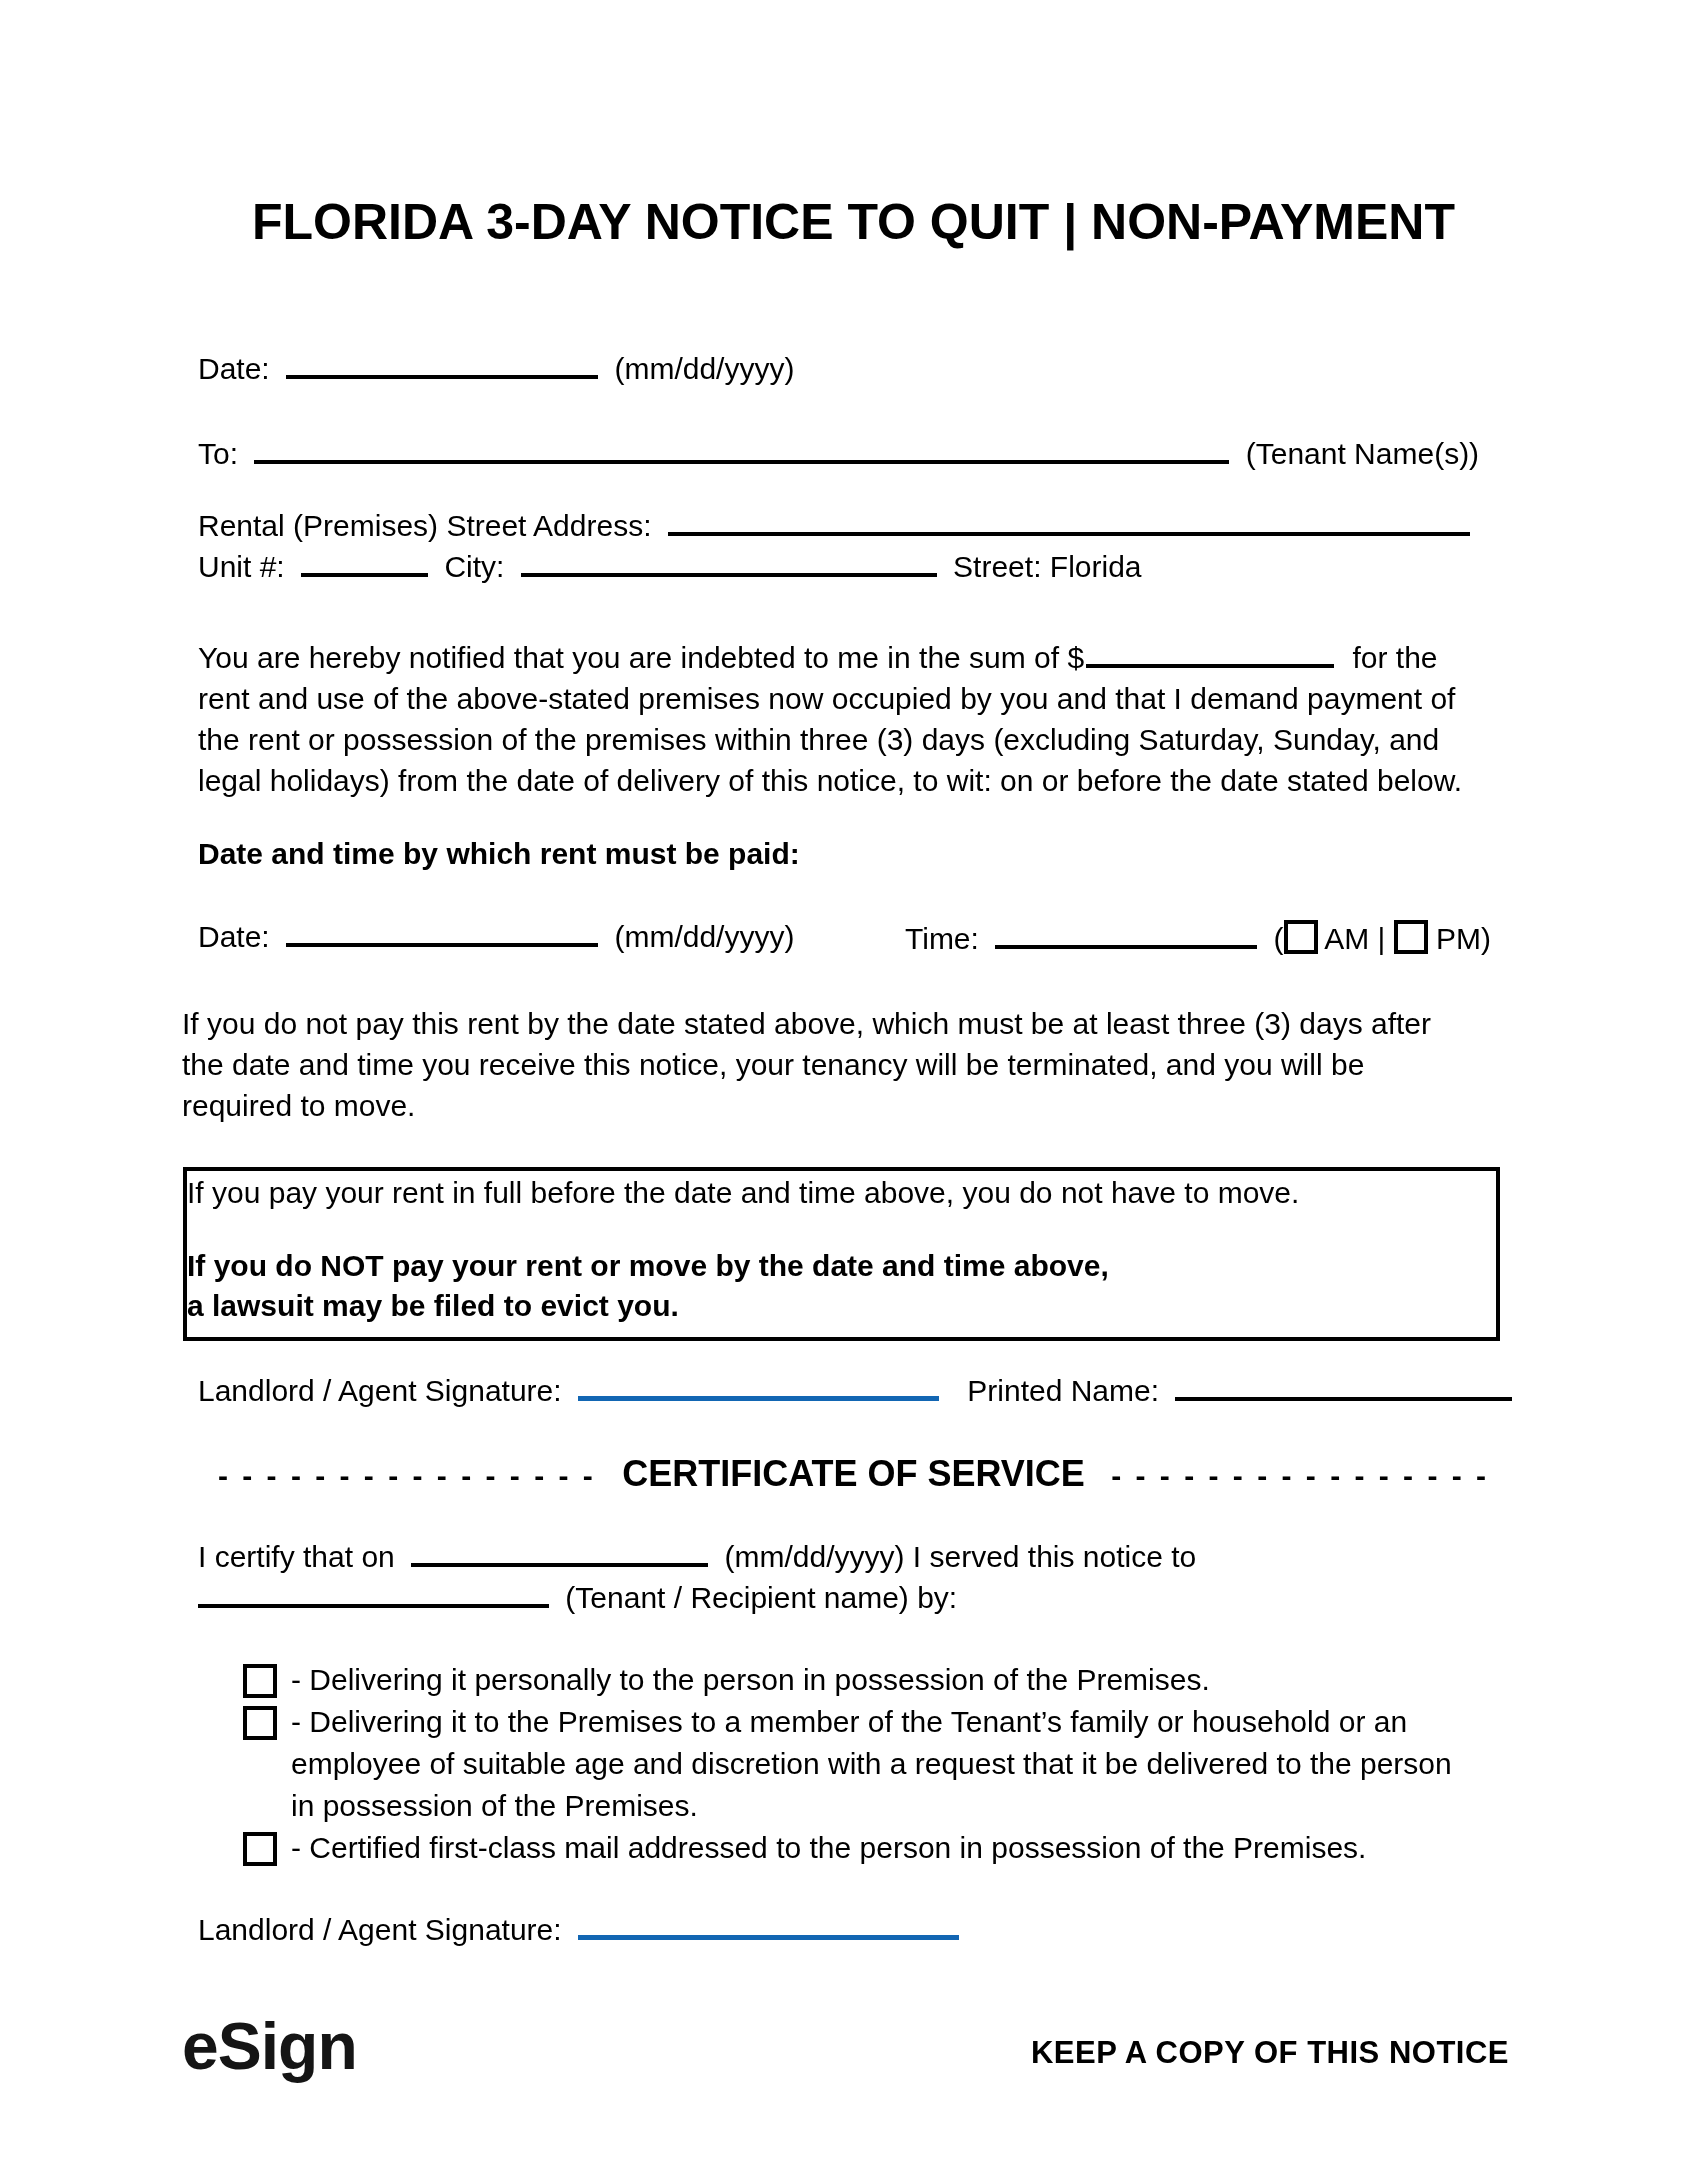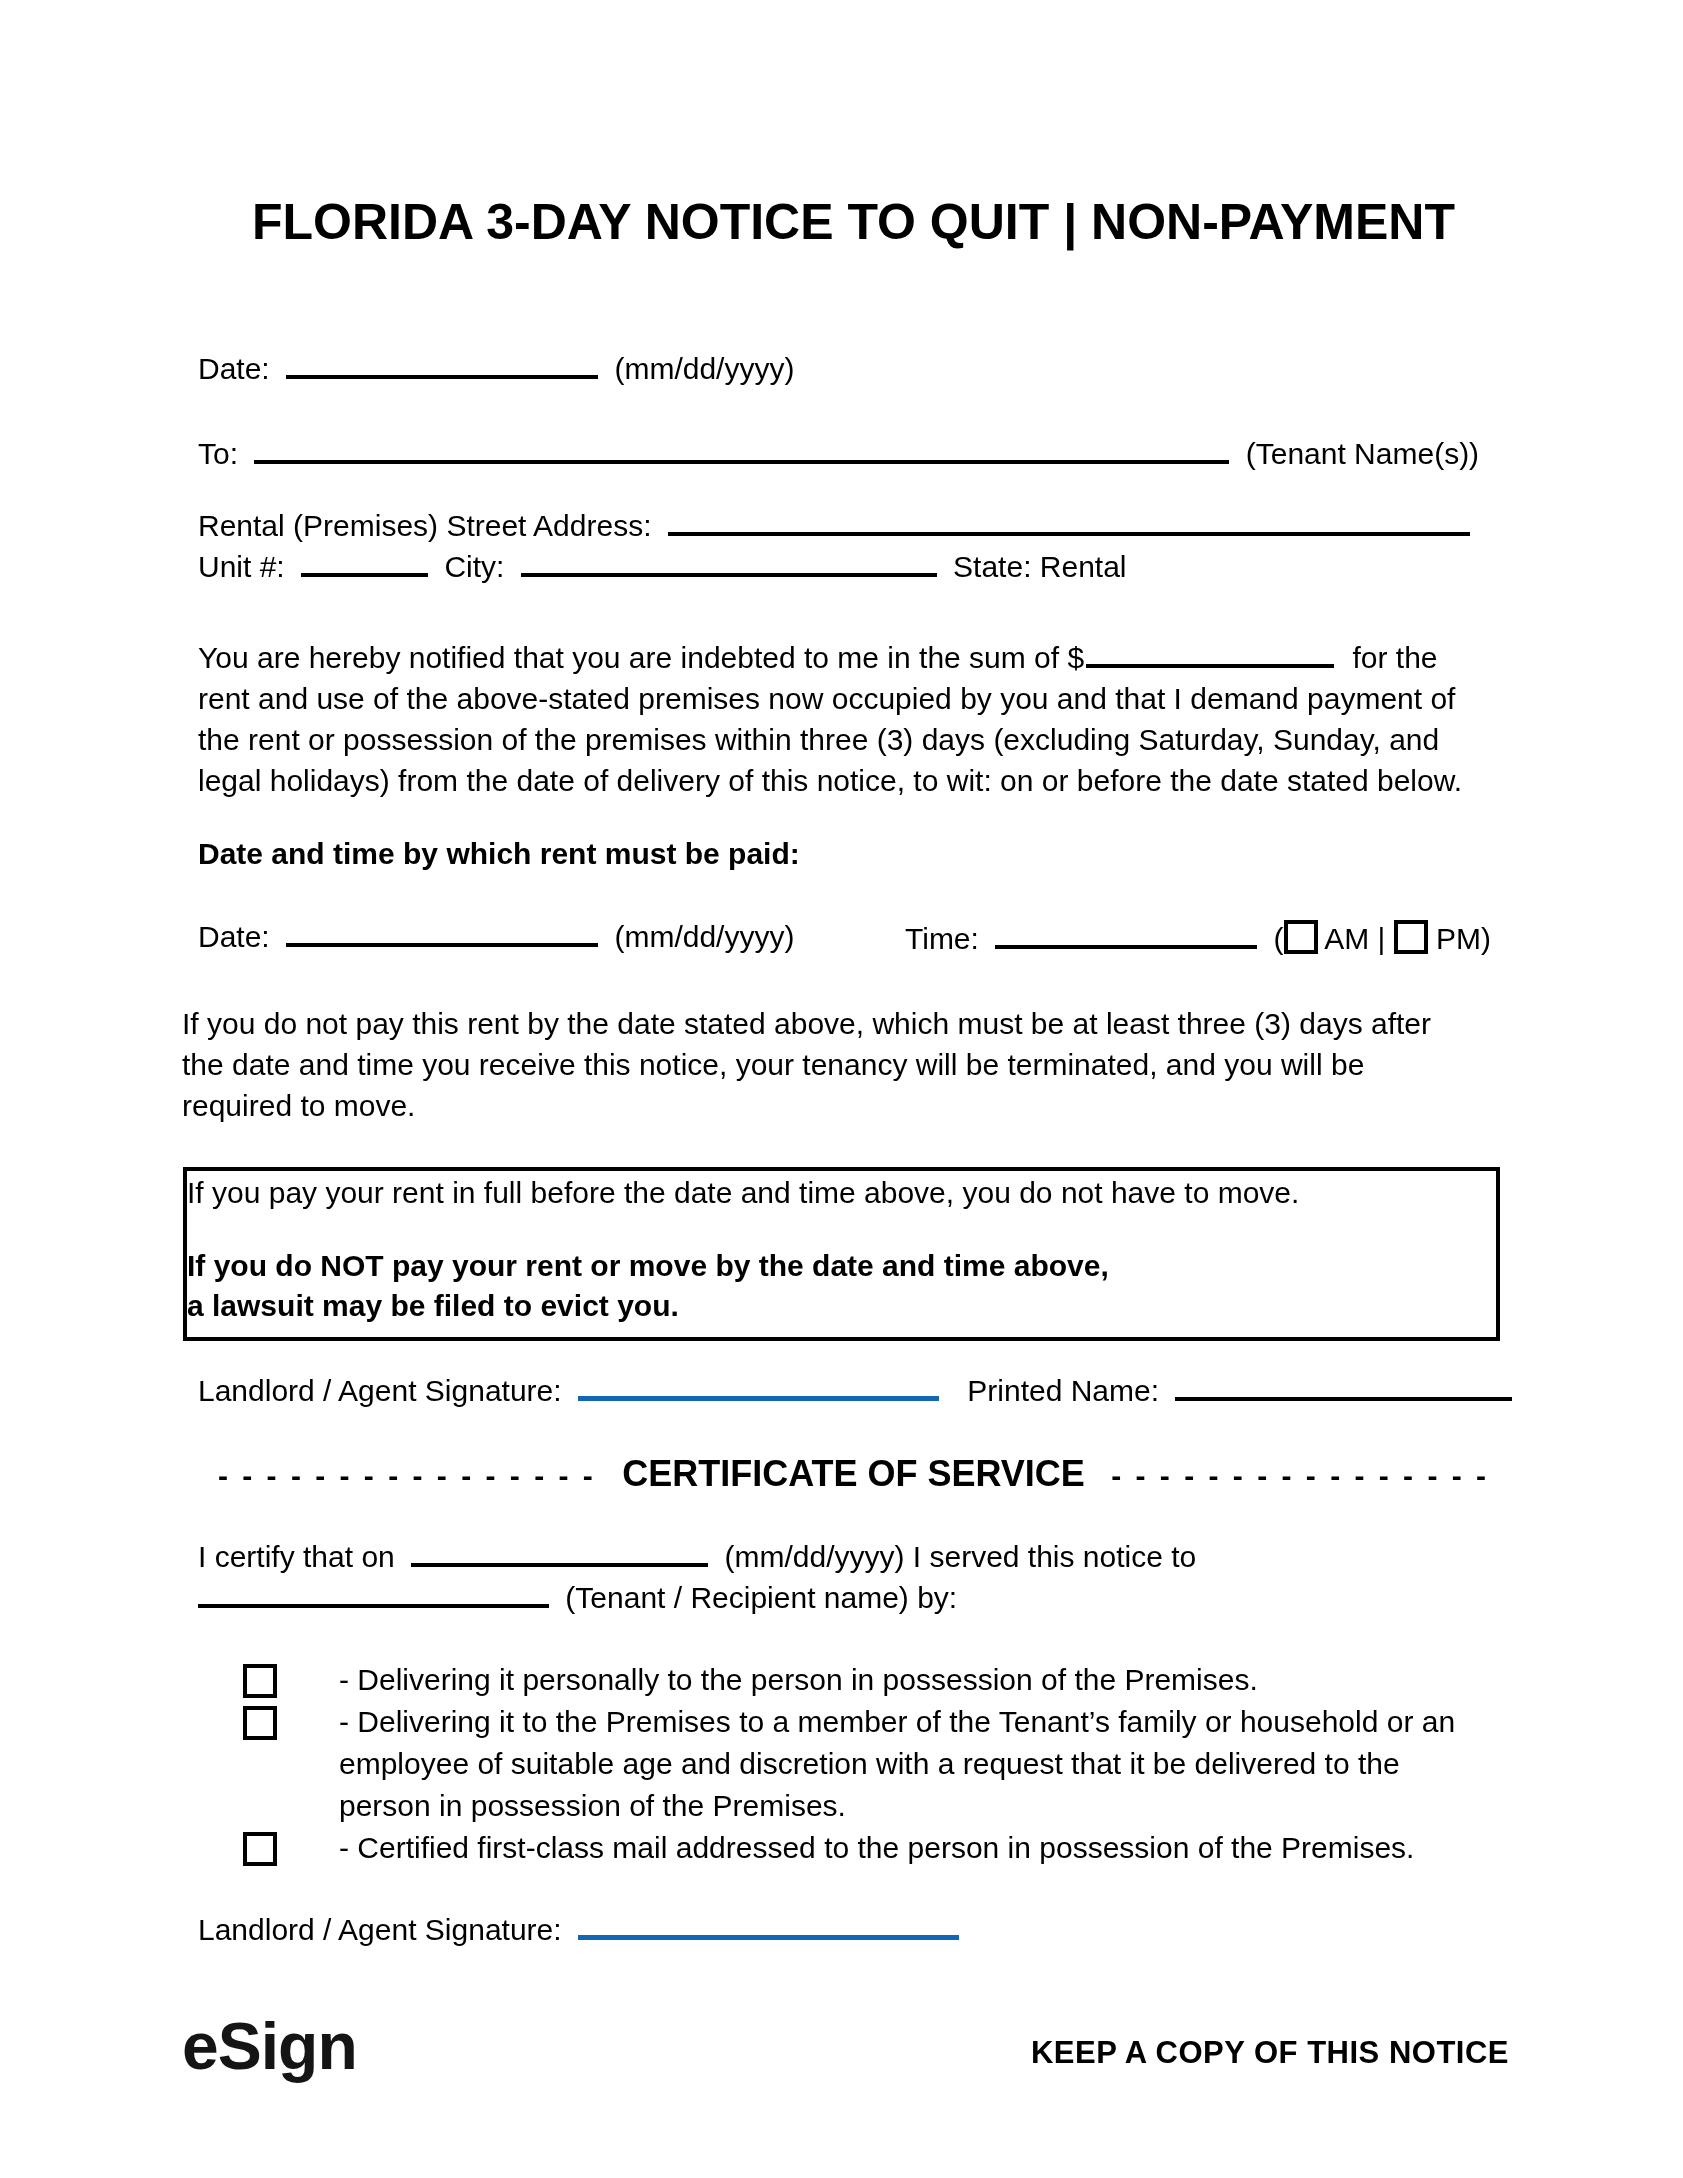--- a/index.html
+++ b/index.html
@@ -59,21 +59,21 @@
     font-weight: bold;
     font-size: 30px;
     letter-spacing: 3px;
   }
   .cert-header .heading {
     font-weight: bold;
     font-size: 36px;
     margin: 0 18px;
   }
   .method-list { left: 243px; top: 1659px; width: 1238px; }
-  .method-item { display: flex; align-items: flex-start; line-height: 42px; gap: 48px; }
+  .method-item { display: flex; align-items: flex-start; line-height: 42px; }
   .method-item .checkbox { flex: 0 0 auto; margin-top: 5px; margin-right: 14px; }
   .method-item .method-text { flex: 1 1 auto; }
   .footer-logo {
     left: 182px; top: 2008px;
     font-size: 66px;
     font-weight: bold;
     color: #151515;
     letter-spacing: -1px;
   }
   .footer-note {
@@ -106,21 +106,21 @@
     <span>To:</span>
     <span class="blank" style="width:975px;"></span>
     <span>(Tenant Name(s))</span>
   </div>
 
   <div class="abs nowrap" style="left:198px; top:550px;">
     <span>Unit #:</span>
     <span class="blank" style="width:127px;"></span>
     <span>City:</span>
     <span class="blank" style="width:416px;"></span>
-    <span>State: Rental</span>
+    <span>Street: Florida</span>
   </div>
 
   <div class="abs para" style="left:198px; top:637px;">
     <span>You are hereby notified that you are indebted to me in the sum of $</span><span class="blank" style="width:248px; margin:0 10px 0 2px;"></span>
     <span>for the rent and use of the above-stated premises now occupied by you and that I demand payment of the rent or possession of the premises within three (3) days (excluding Saturday, Sunday, and legal holidays) from the date of delivery of this notice, to wit: on or before the date stated below.</span>
   </div>
 
   <div class="abs bold nowrap" style="left:198px; top:837px;">Date and time by which rent must be paid:</div>
 
   <div class="abs nowrap" style="left:198px; top:920px;">

